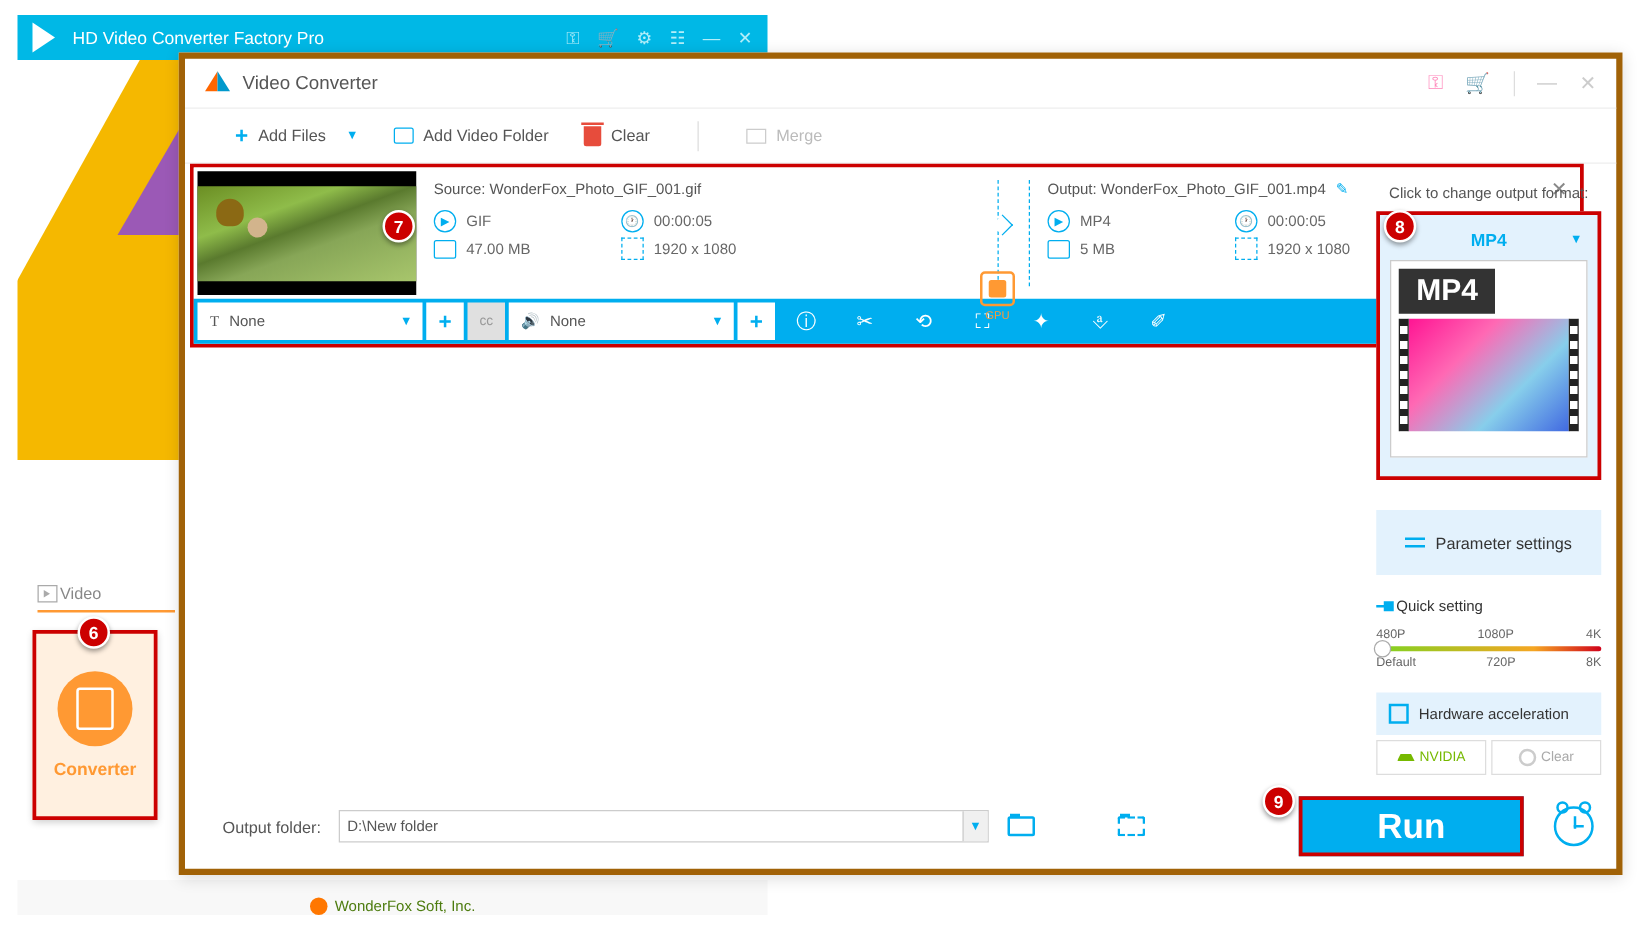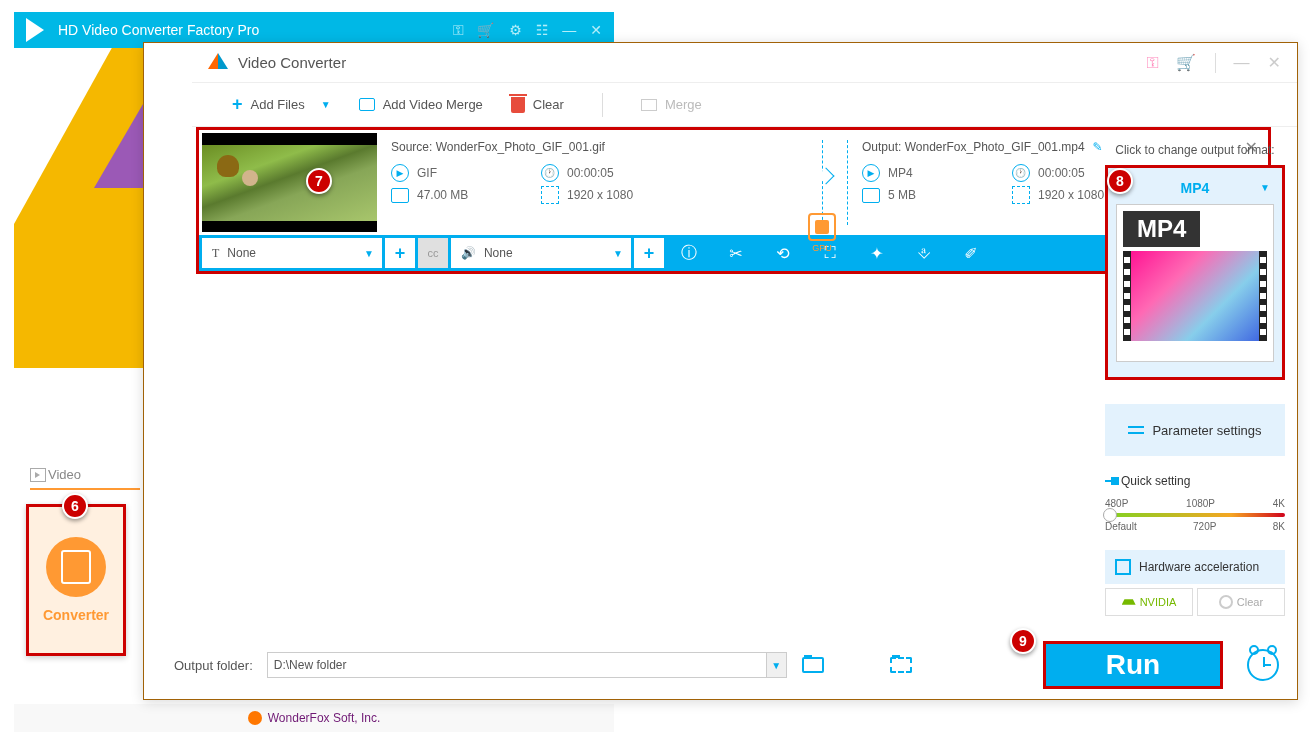--- a/index.html
+++ b/index.html
@@ -9,33 +9,33 @@
 .bg-logo { width: 24px; height: 24px; margin-right: 8px; position: relative; }
 .bg-logo::before { content: ''; position: absolute; border-style: solid; border-width: 12px 0 12px 18px; border-color: transparent transparent transparent #fff; }
 .bg-title { font-size: 14px; flex: 1; }
 .bg-ctrl { display: flex; gap: 14px; align-items: center; color: #b3eef9; font-size: 14px; }
 .bg-ctrl span { cursor: pointer; }
 
 .bg-triangles { position: absolute; left: 14px; top: 48px; width: 600px; height: 650px; background: #fff; overflow: hidden; }
 .tri1 { position: absolute; left: -80px; top: -40px; width: 0; height: 0; border-left: 200px solid transparent; border-right: 200px solid transparent; border-bottom: 360px solid #f5b800; }
 .tri2 { position: absolute; left: 80px; top: -100px; width: 0; height: 0; border-left: 140px solid transparent; border-right: 140px solid transparent; border-bottom: 240px solid #9b59b6; }
 
-.bg-footer { position: absolute; left: 14px; top: 704px; width: 600px; height: 28px; background: #f8f8f8; display: flex; align-items: center; justify-content: center; font-size: 12px; color: #701a75; gap: 6px; }
+.bg-footer { position: absolute; left: 14px; top: 704px; width: 600px; height: 28px; background: #f8f8f8; display: flex; align-items: flex-end; justify-content: center; font-size: 12px; color: #4d7c0f; gap: 6px; }
 .footer-icon { width: 14px; height: 14px; background: #ff7700; border-radius: 50%; }
 
 .video-section { position: absolute; left: 30px; top: 467px; font-size: 13px; color: #888; display: flex; align-items: center; gap: 2px; border-bottom: 2px solid #ff9933; padding-bottom: 6px; width: 110px; }
 .video-icon { width: 16px; height: 14px; border: 1px solid #aaa; position: relative; }
 .video-icon::before { content: ''; position: absolute; left: 4px; top: 3px; border-style: solid; border-width: 3px 0 3px 5px; border-color: transparent transparent transparent #aaa; }
 
 .converter-tile { position: absolute; left: 26px; top: 504px; width: 100px; height: 152px; border: 3px solid #cc0000; background: #fff0e0; display: flex; flex-direction: column; align-items: center; justify-content: center; gap: 10px; box-shadow: 0 2px 6px rgba(0,0,0,0.2); }
 .converter-icon { width: 60px; height: 60px; background: #ff9933; border-radius: 50%; display: flex; align-items: center; justify-content: center; position: relative; }
 .converter-icon::before { content: ''; width: 26px; height: 30px; border: 2px solid #fff; border-radius: 3px; }
 .converter-label { color: #ff9933; font-size: 14px; font-weight: bold; }
 
-.main-window { position: absolute; left: 143px; top: 42px; width: 1155px; height: 658px; background: #fff; border: 1px solid #a16207; box-shadow: 0 2px 12px rgba(0,0,0,0.15); padding-left: 48px; }
+.main-window { position: absolute; left: 143px; top: 42px; width: 1155px; height: 658px; background: #fff; border: 5px solid #a16207; box-shadow: 0 2px 12px rgba(0,0,0,0.15); }
 
 .main-titlebar { height: 40px; display: flex; align-items: center; padding: 0 16px; border-bottom: 1px solid #eee; }
 .main-logo { width: 20px; height: 20px; margin-right: 10px; position: relative; }
 .main-logo-tri { position: absolute; width: 0; height: 0; }
 .mlt1 { border-left: 10px solid transparent; border-right: 0 solid transparent; border-bottom: 16px solid #ff6600; left: 0; }
 .mlt2 { border-left: 0 solid transparent; border-right: 10px solid transparent; border-bottom: 16px solid #0099cc; left: 10px; }
 .main-title { font-size: 15px; color: #555; flex: 1; }
 .main-ctrls { display: flex; gap: 18px; align-items: center; color: #ccc; font-size: 16px; }
 
 .toolbar { height: 44px; display: flex; align-items: center; padding: 0 40px; gap: 28px; border-bottom: 1px solid #eee; font-size: 13px; color: #555; }
@@ -192,21 +192,21 @@
   </div>
 
   <div class="toolbar">
     <div class="tb-btn">
       <span class="tb-plus">+</span>
       <span>Add Files</span>
       <span class="tb-dropdown">▼</span>
     </div>
     <div class="tb-btn">
       <div class="tb-folder-icon"></div>
-      <span>Add Video Merge</span>
+      <span>Add Video Folder</span>
     </div>
     <div class="tb-btn">
       <div class="tb-trash"></div>
       <span>Clear</span>
     </div>
     <div class="tb-sep"></div>
     <div class="tb-merge">
       <div class="merge-icon"></div>
       <span>Merge</span>
     </div>

